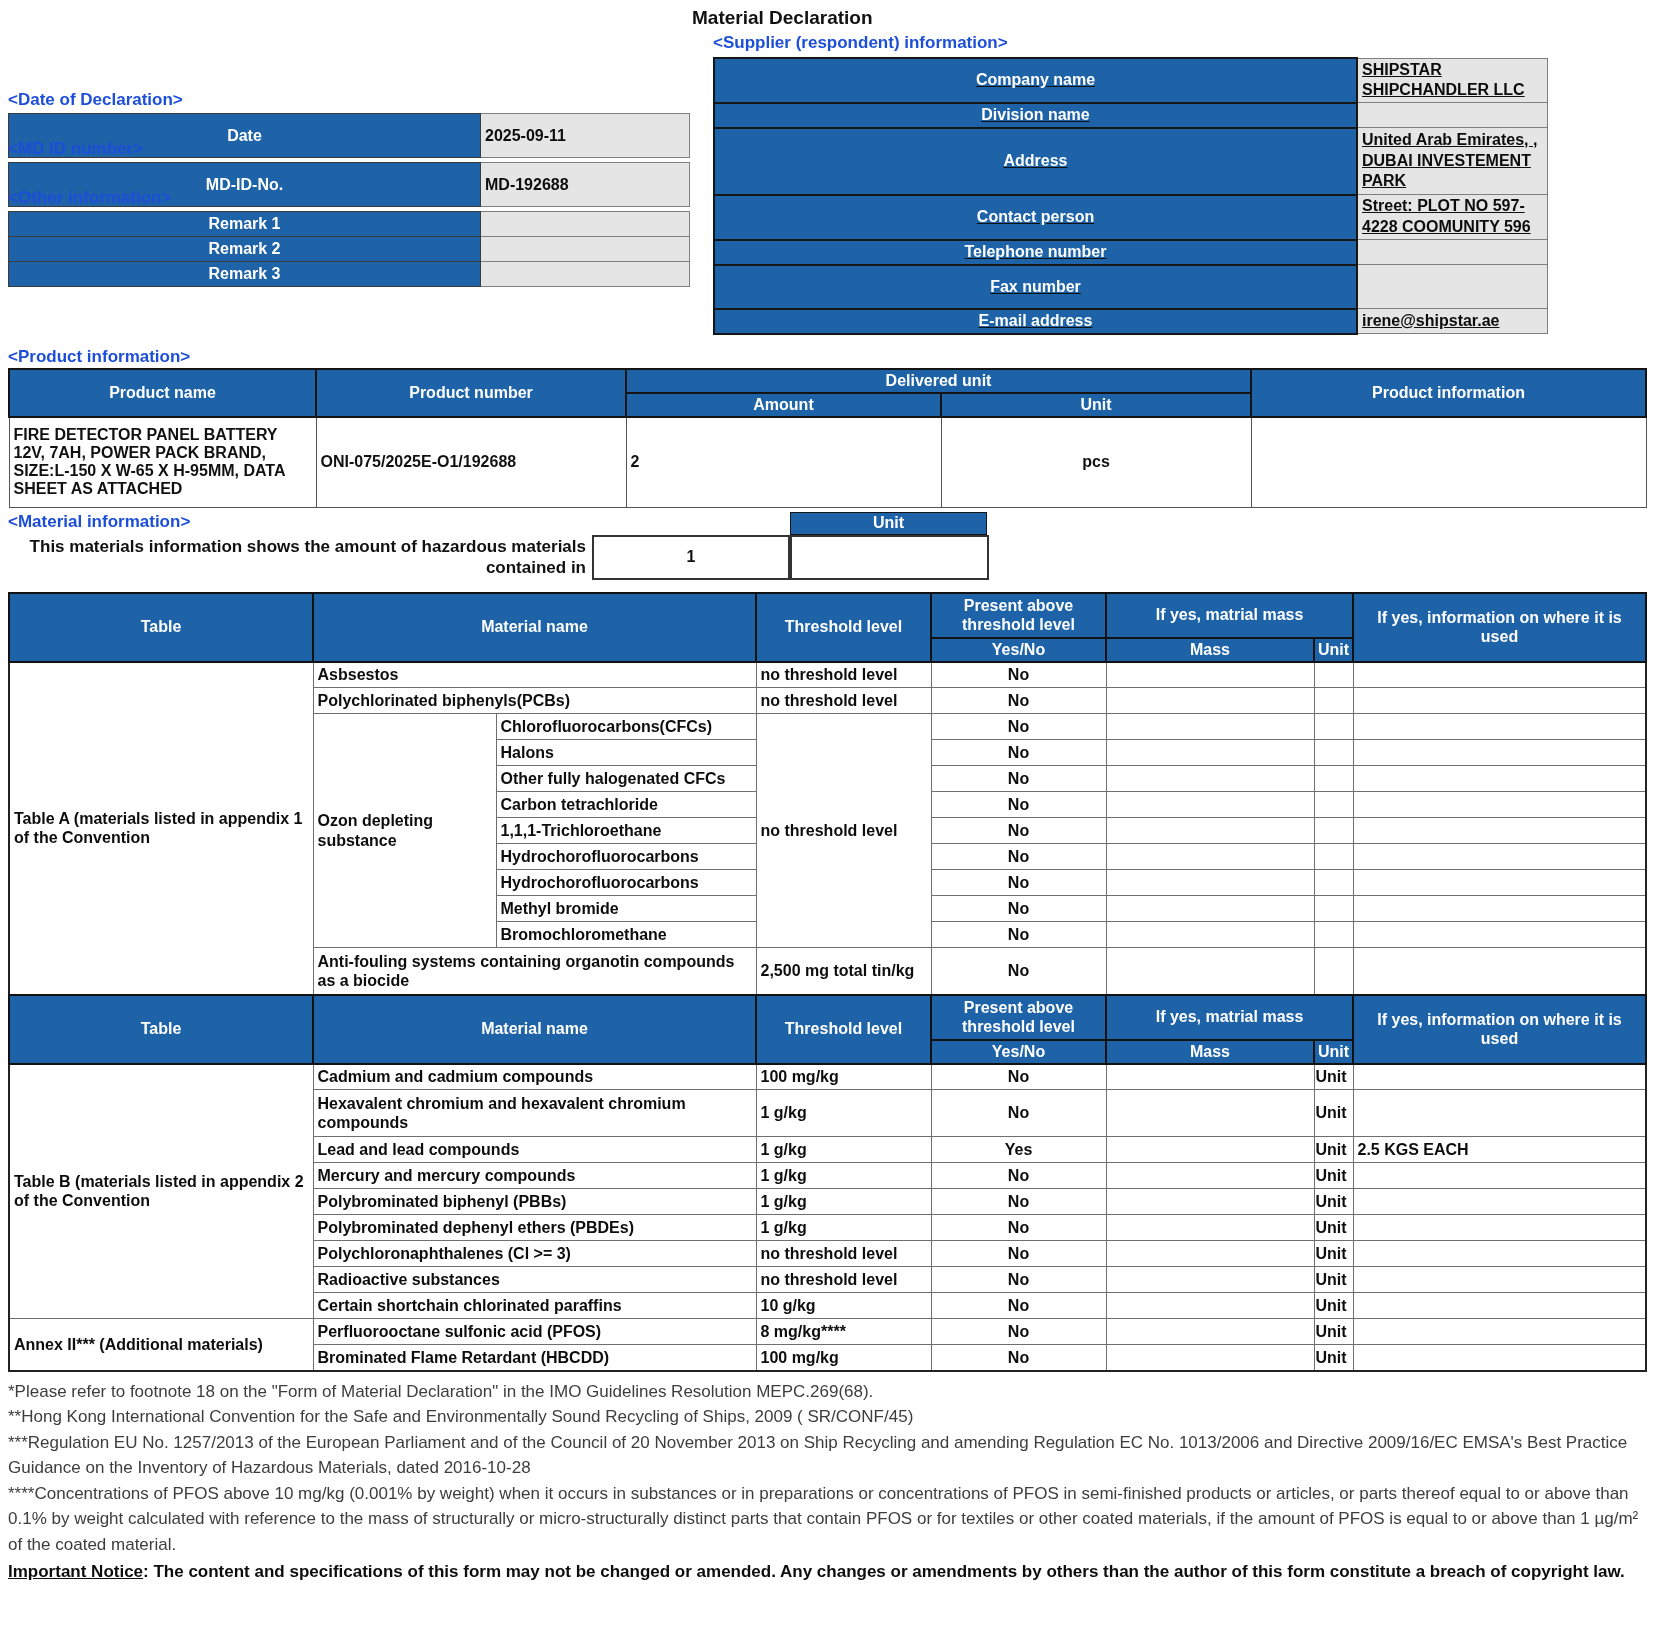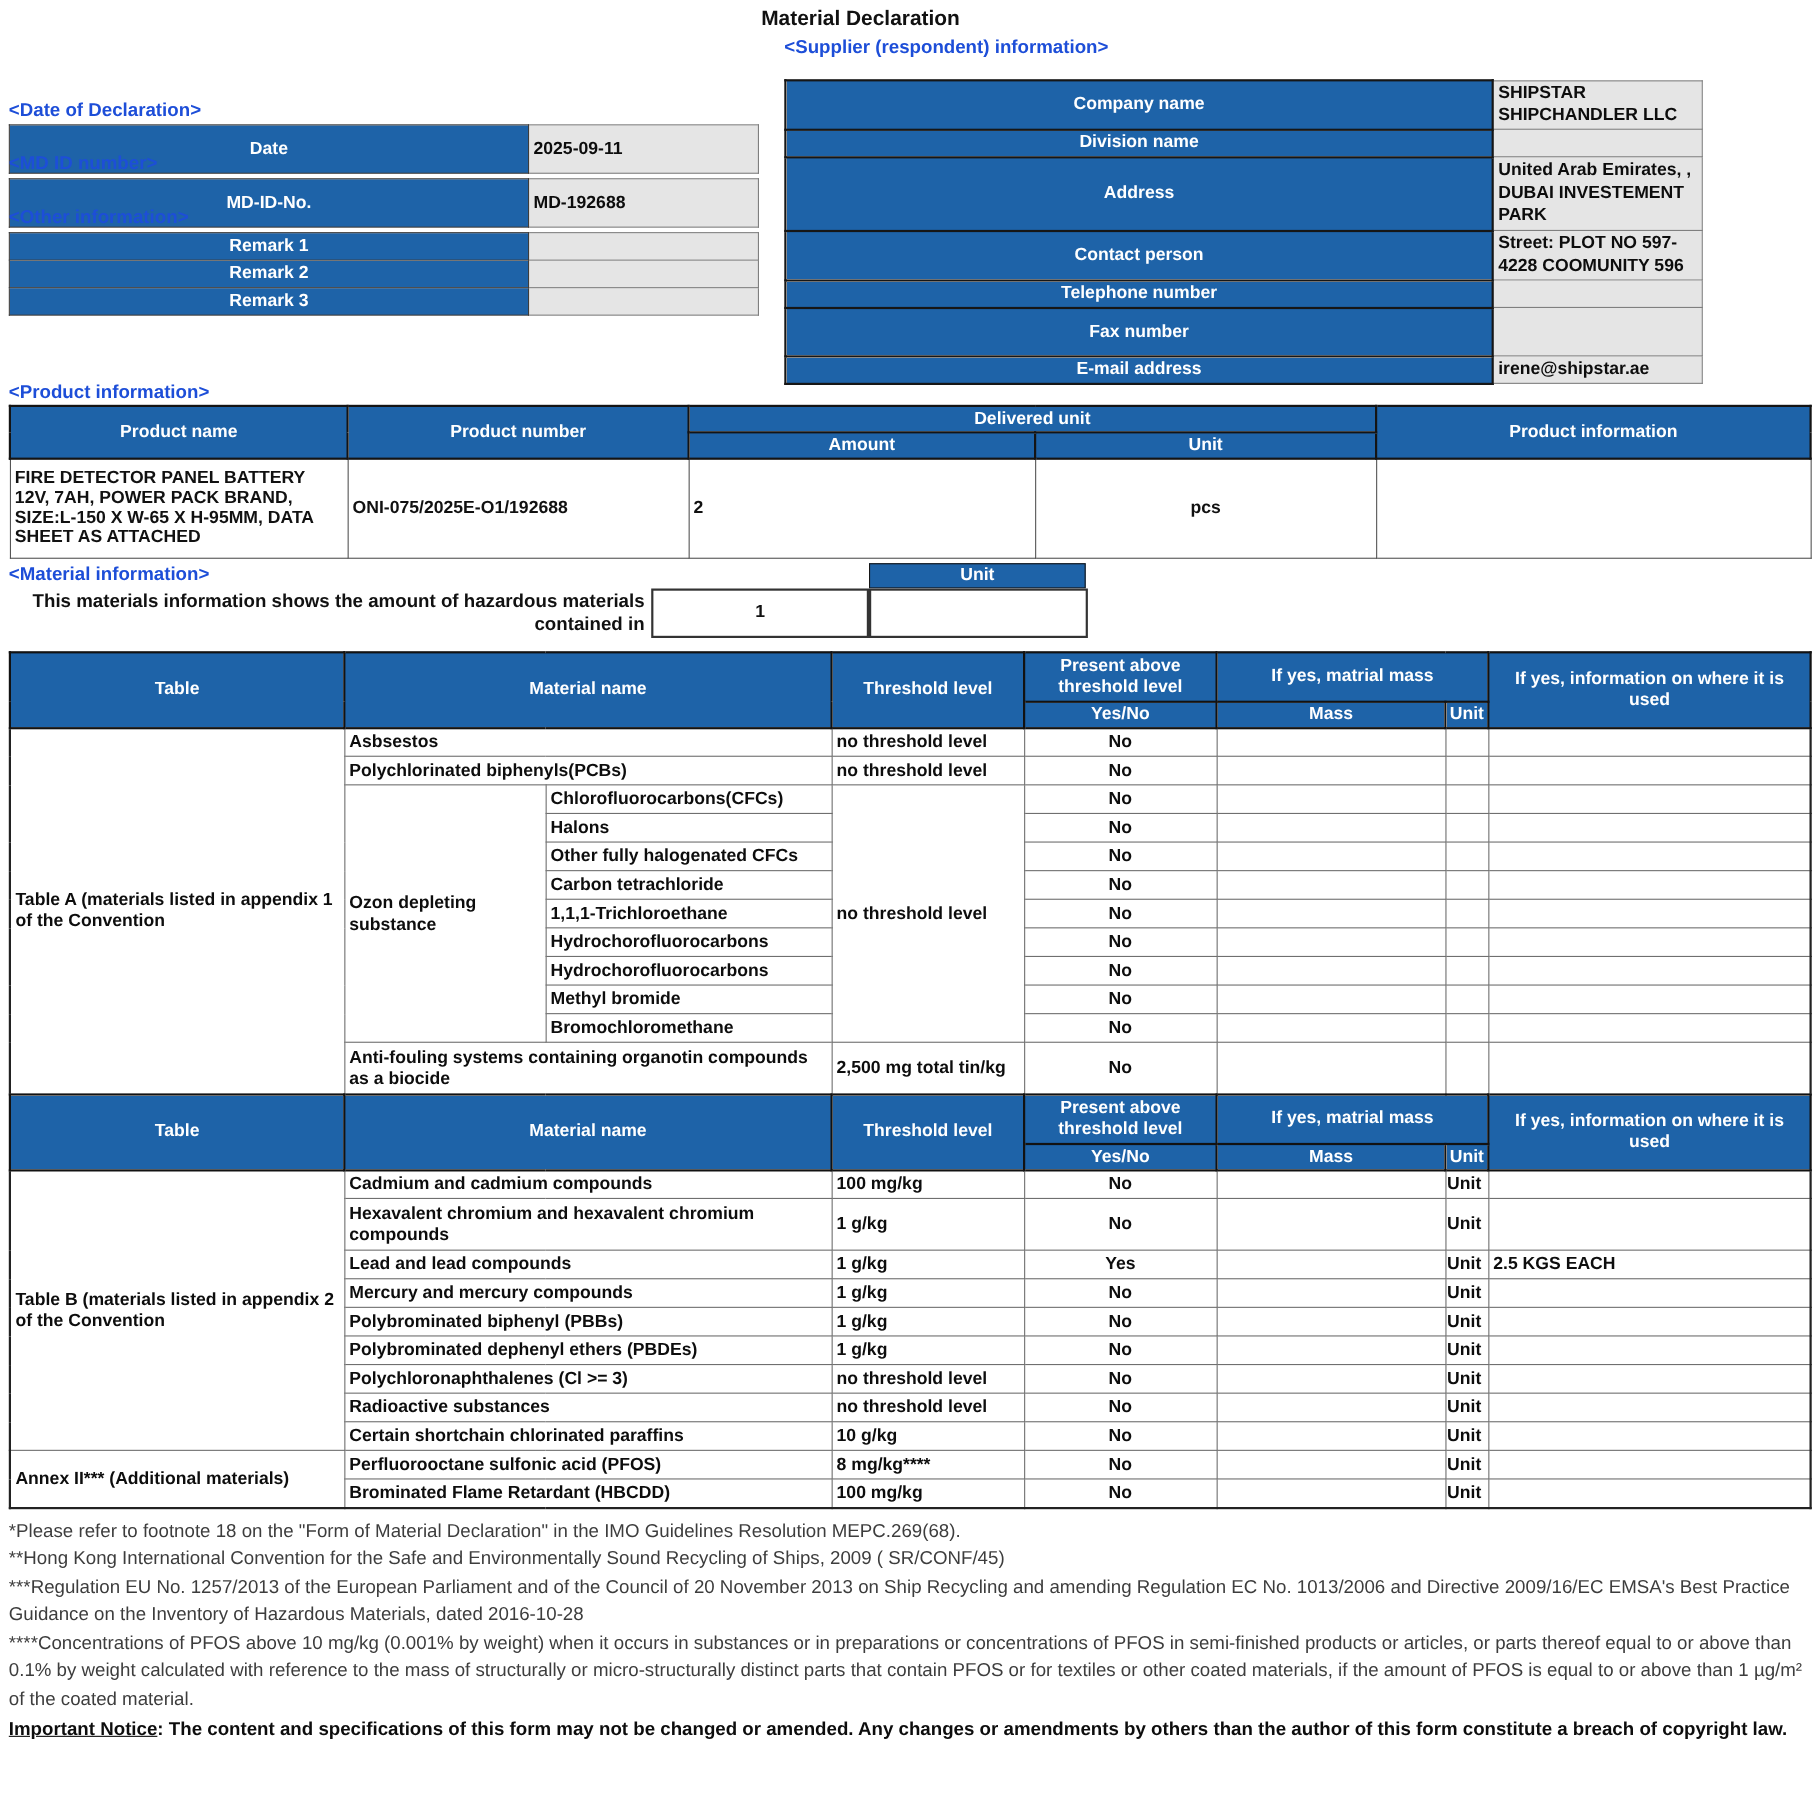--- a/index.html
+++ b/index.html
@@ -6,21 +6,21 @@
   body{width:1653px;height:1632px;position:relative;font-family:"Liberation Sans",sans-serif;color:#111;}
   .sec-label{font-weight:bold;font-size:17px;color:#1d4ed8;white-space:nowrap;}
   table{border-collapse:collapse;table-layout:fixed;}
   th,td{font-size:16px;padding:1px 4px;overflow:hidden;vertical-align:middle;word-wrap:break-word;}
   .bl{background:#1e63a8;color:#fff;font-weight:bold;text-align:center;border:2px solid #161616;}
   .wv{background:#e5e5e5;font-weight:bold;text-align:left;border:1px solid #7f7f7f;color:#0d0d0d;}
   
   #top{position:relative;height:347px;}
   #title{position:absolute;left:692px;top:7px;font-size:19px;font-weight:bold;}
   #supplier-label{position:absolute;left:713px;top:33px;}
-  #supplier-table{position:absolute;left:713px;top:72px;width:833px;}
+  #supplier-table{position:absolute;left:713px;top:57px;width:833px;text-decoration:underline;}
   #supplier-table td.wv{font-size:16px;line-height:1.3;}
   #date-label{position:absolute;left:8px;top:90px;}
   #date-table{position:absolute;left:8px;top:113px;width:681px;}
   #md-label{position:absolute;left:8px;top:139px;}
   #md-table{position:absolute;left:8px;top:162px;width:681px;}
   #other-label{position:absolute;left:8px;top:188px;}
   #remark-table{position:absolute;left:8px;top:211px;width:681px;}
   .lt .bl{border:1px solid #3c3c3c;}
   .h25{height:25px}.h26{height:44px}.h43{height:43px}.h45{height:45px}.h67{height:67px}
   

